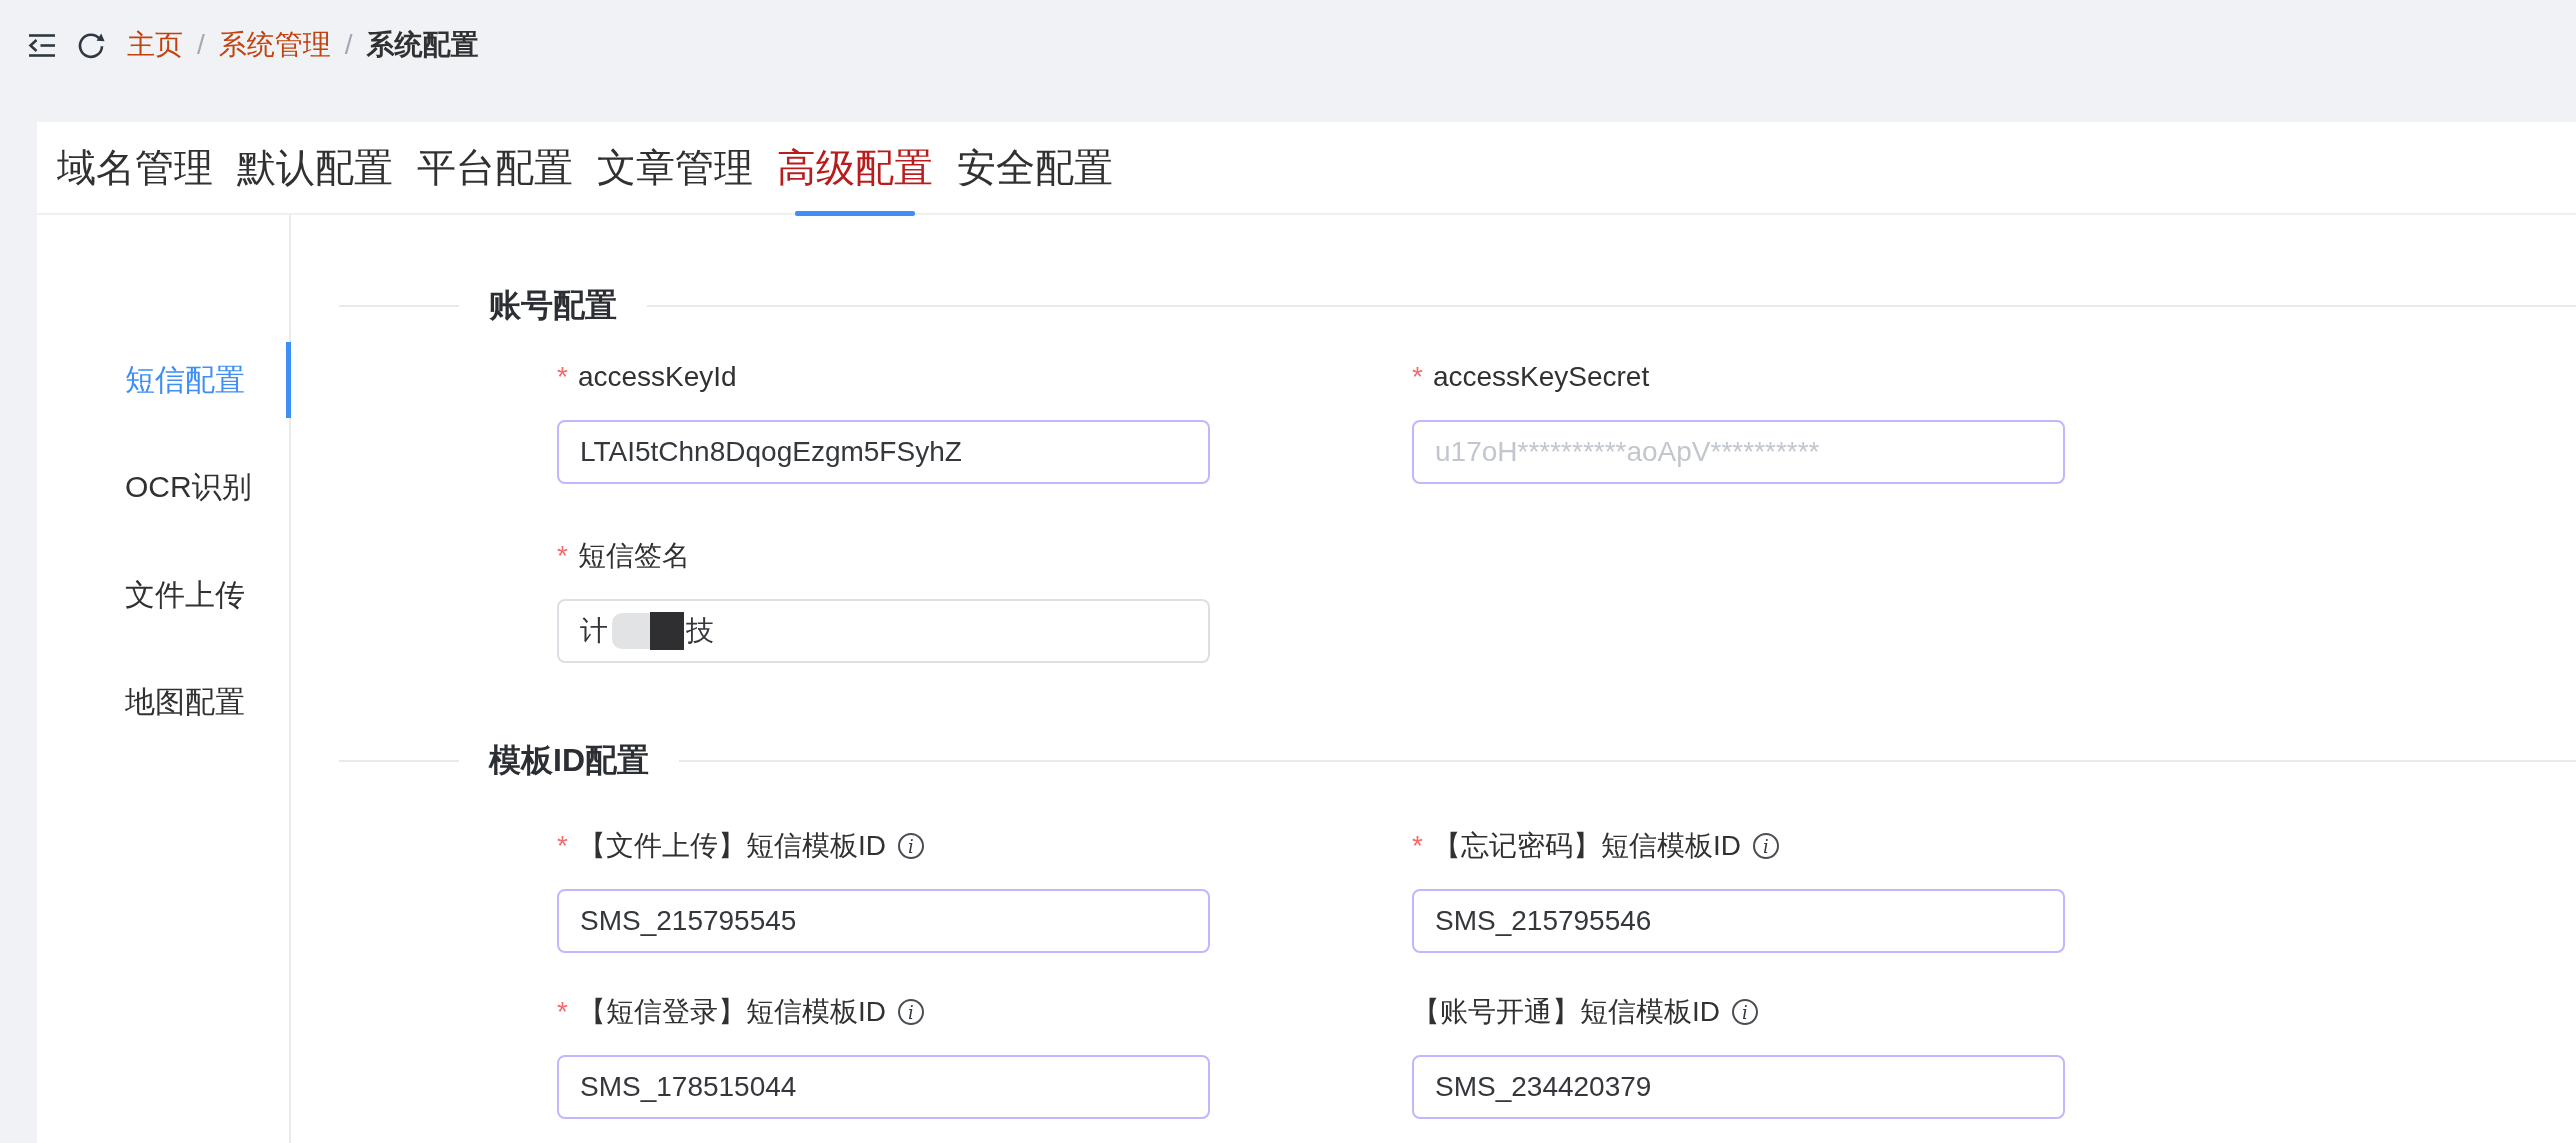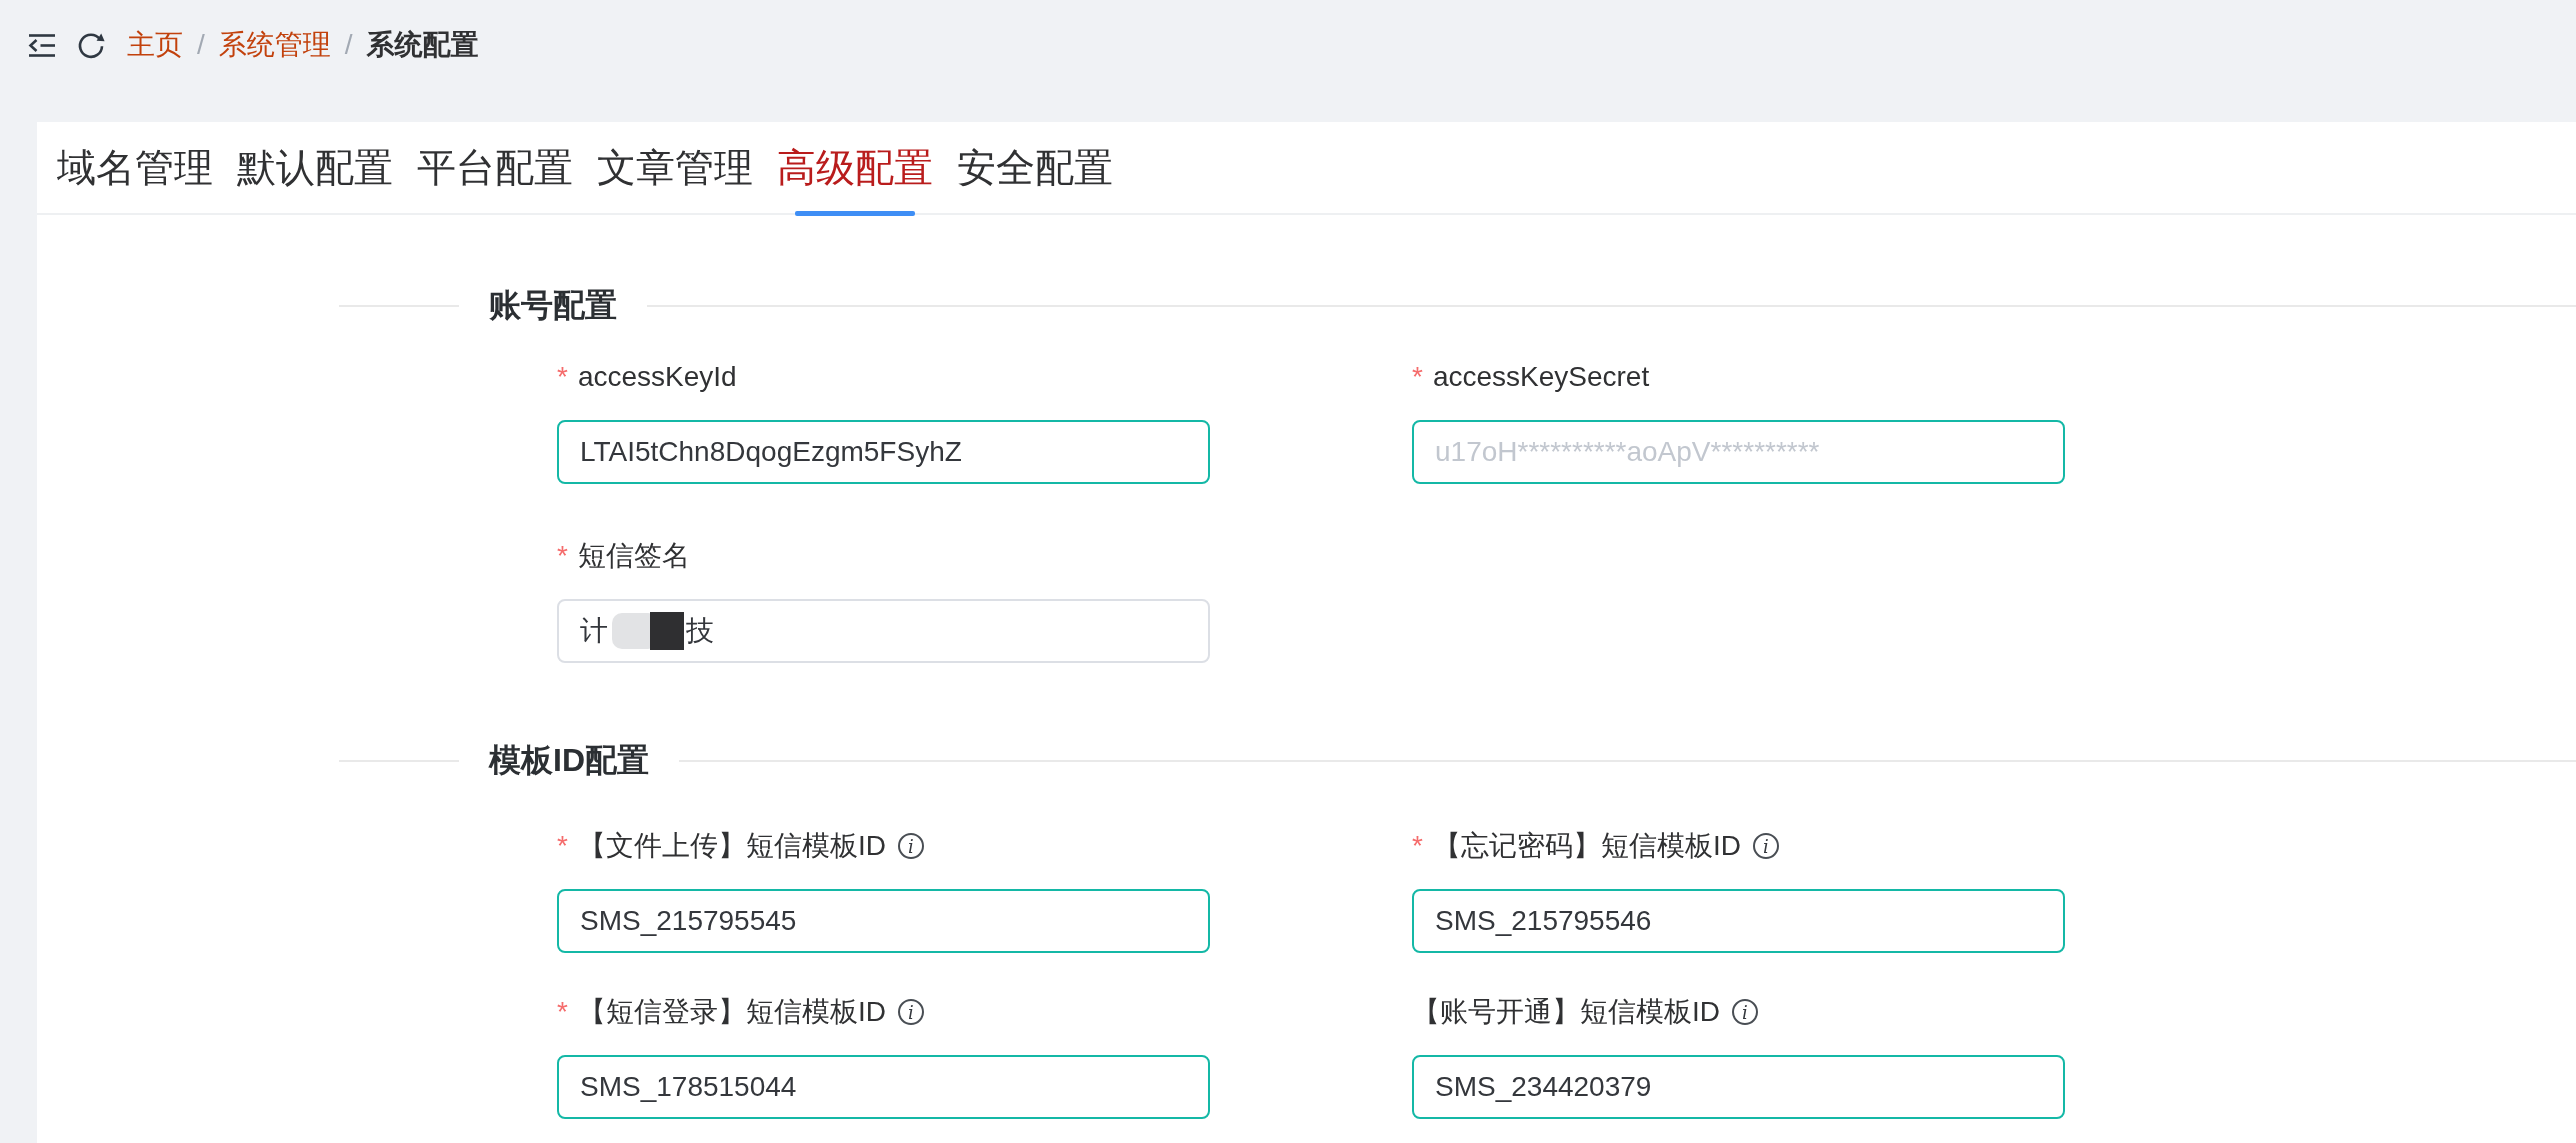--- a/index.html
+++ b/index.html
@@ -86,21 +86,21 @@
   }
   .req { color: #f56c6c; margin-right: 10px; font-size: 28px; }
   .info-icon {
     margin-left: 12px; width: 26px; height: 26px; border: 2px solid #494e54;
     border-radius: 50%; display: inline-flex; align-items: center; justify-content: center;
     font-family: "DejaVu Serif", serif; font-style: italic; font-size: 18px;
     color: #34383d; cursor: pointer; flex: none;
   }
   .tinput {
     margin-top: 26px; width: 100%; height: 64px;
-    border: 2px solid #14b8a6; border-radius: 8px; background: #fff;
+    border: 2px solid #c4b5fd; border-radius: 8px; background: #fff;
     font-size: 28px; color: #34373c; padding: 0 21px;
     font-family: "Liberation Sans", "DejaVu Sans", sans-serif;
     outline: none; display: block;
   }
   .tinput::placeholder { color: #c2c7cf; }
 
   .fake-input {
     margin-top: 26px; width: 100%; height: 64px;
     border: 2px solid #dcdfe5; border-radius: 8px; background: #fff;
     display: flex; align-items: center; padding: 0 21px;
@@ -142,20 +142,26 @@
 
   <div class="tabbar">
     <div class="tab">域名管理</div>
     <div class="tab">默认配置</div>
     <div class="tab">平台配置</div>
     <div class="tab">文章管理</div>
     <div class="tab active">高级配置</div>
     <div class="tab">安全配置</div>
   </div>
 
+  <div class="sidemenu">
+    <div class="side-item active" style="top:111px">短信配置</div>
+    <div class="side-item" style="top:218px">OCR识别</div>
+    <div class="side-item" style="top:326px">文件上传</div>
+    <div class="side-item" style="top:433px">地图配置</div>
+  </div>
 
   <div class="content">
 
     <div class="divider" style="top:69px">
       <span class="stub"></span>
       <span class="sec-title">账号配置</span>
       <span class="line"></span>
     </div>
 
     <div class="field col1" style="top:145px">

